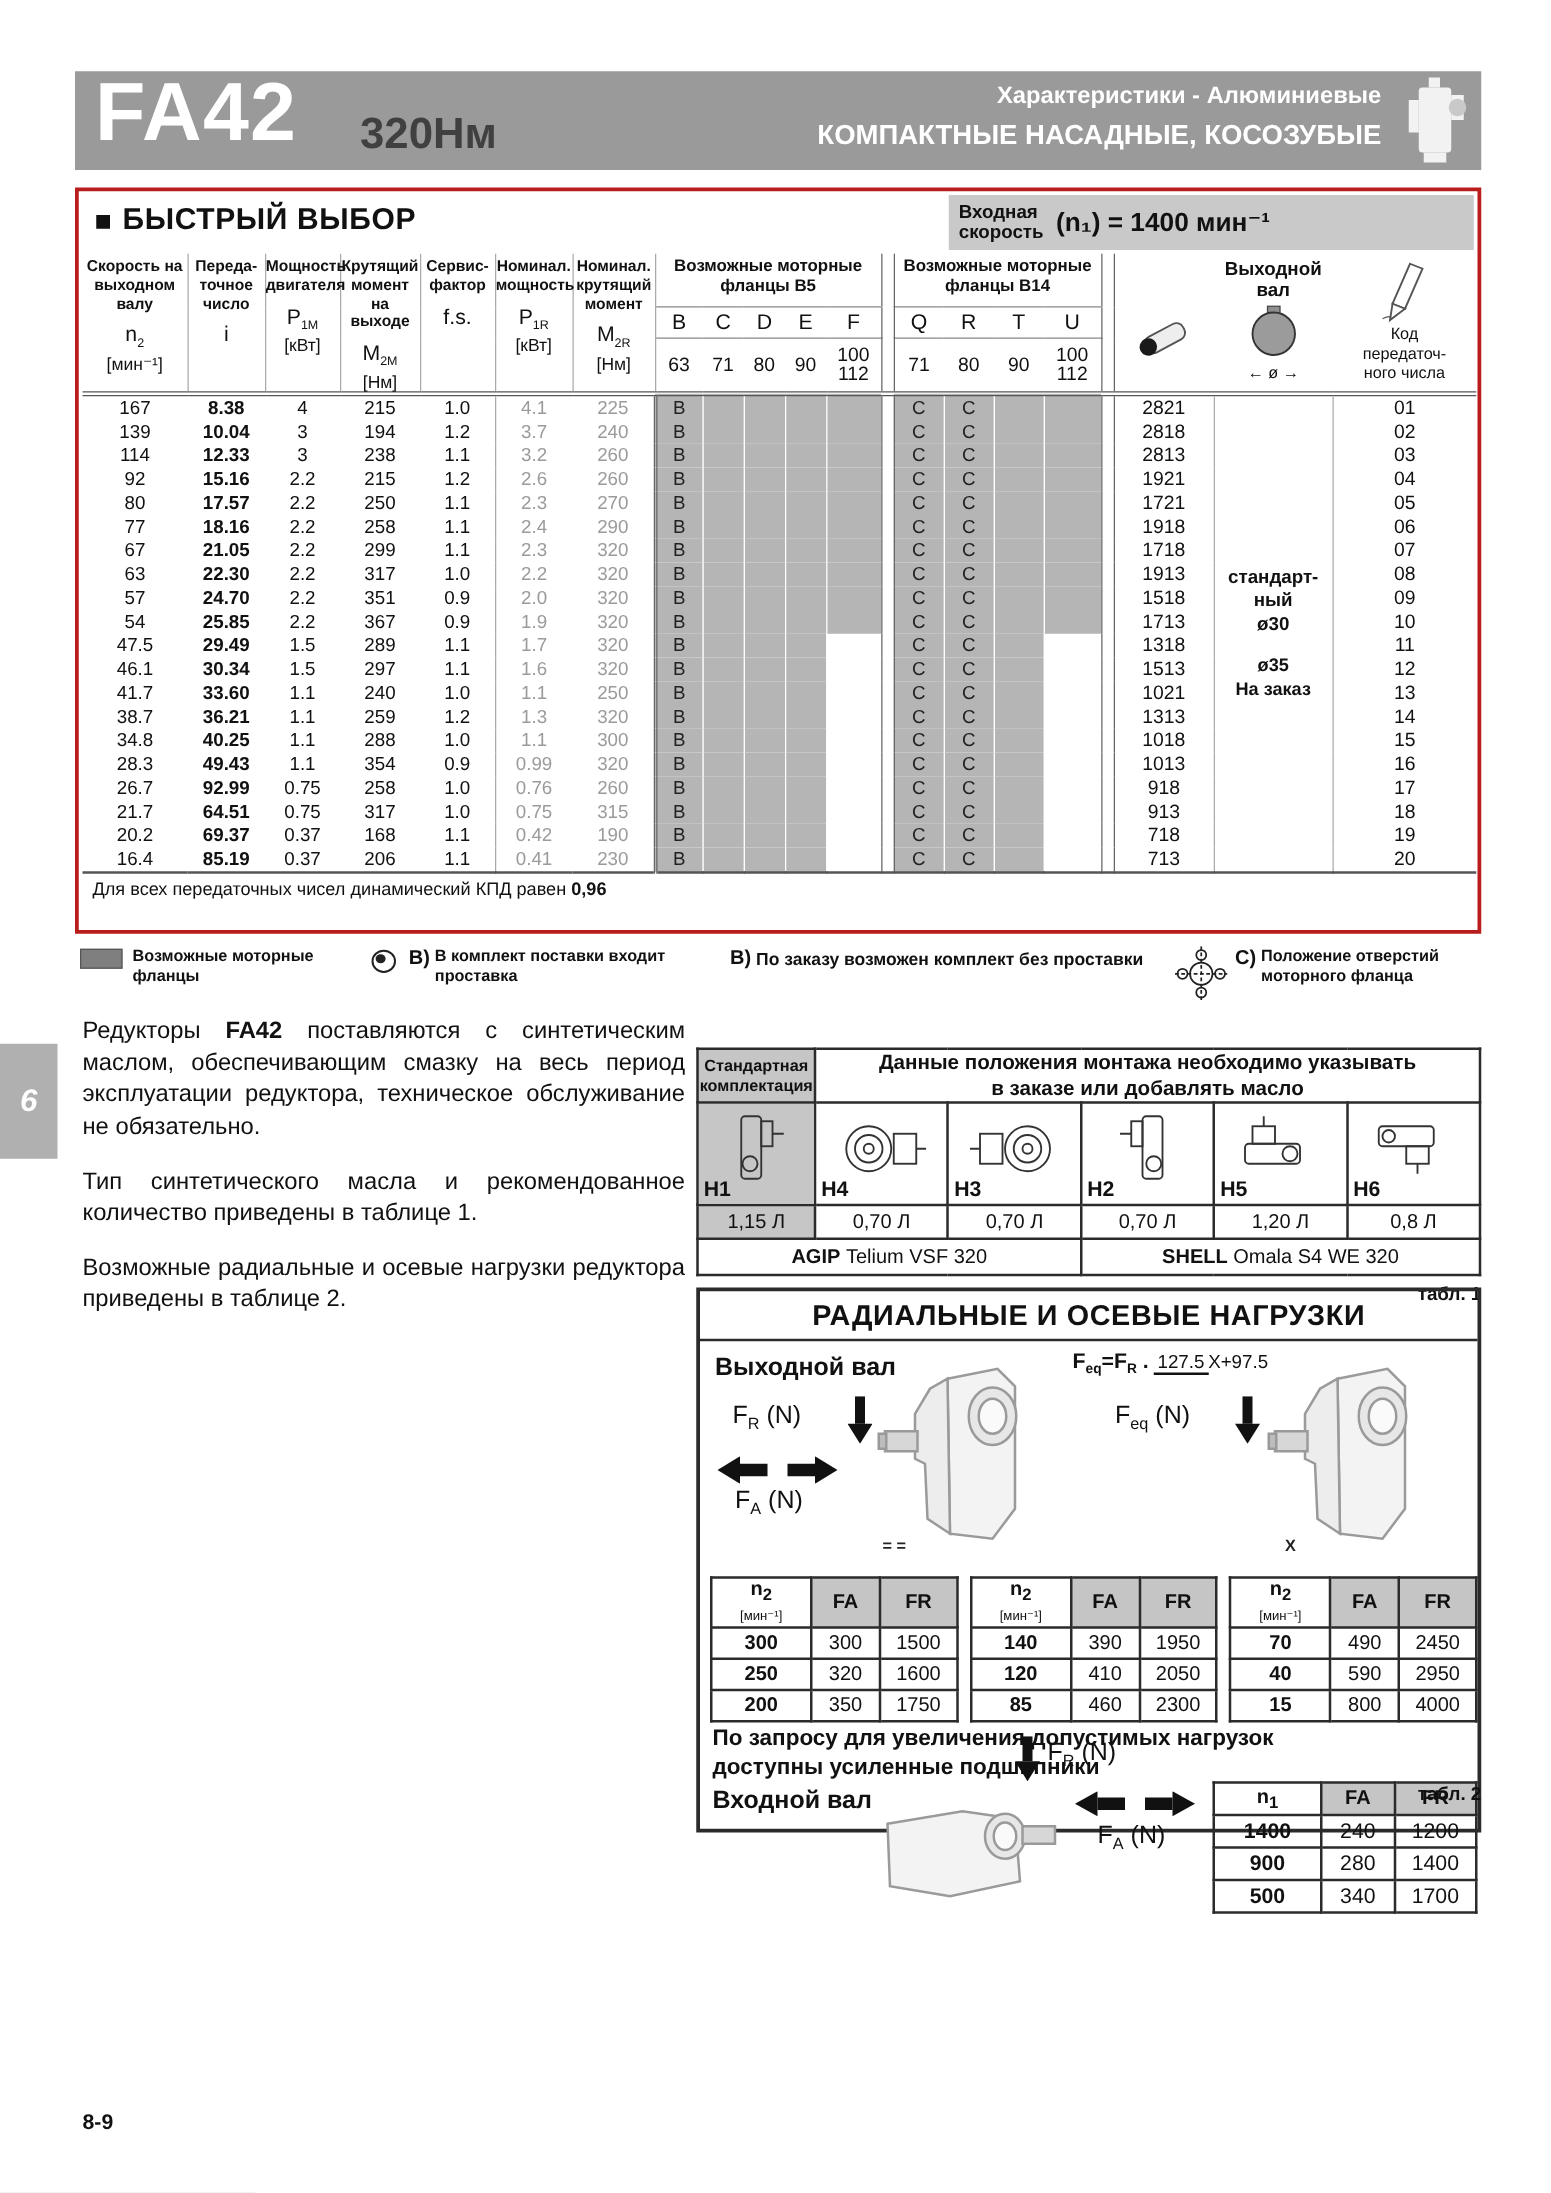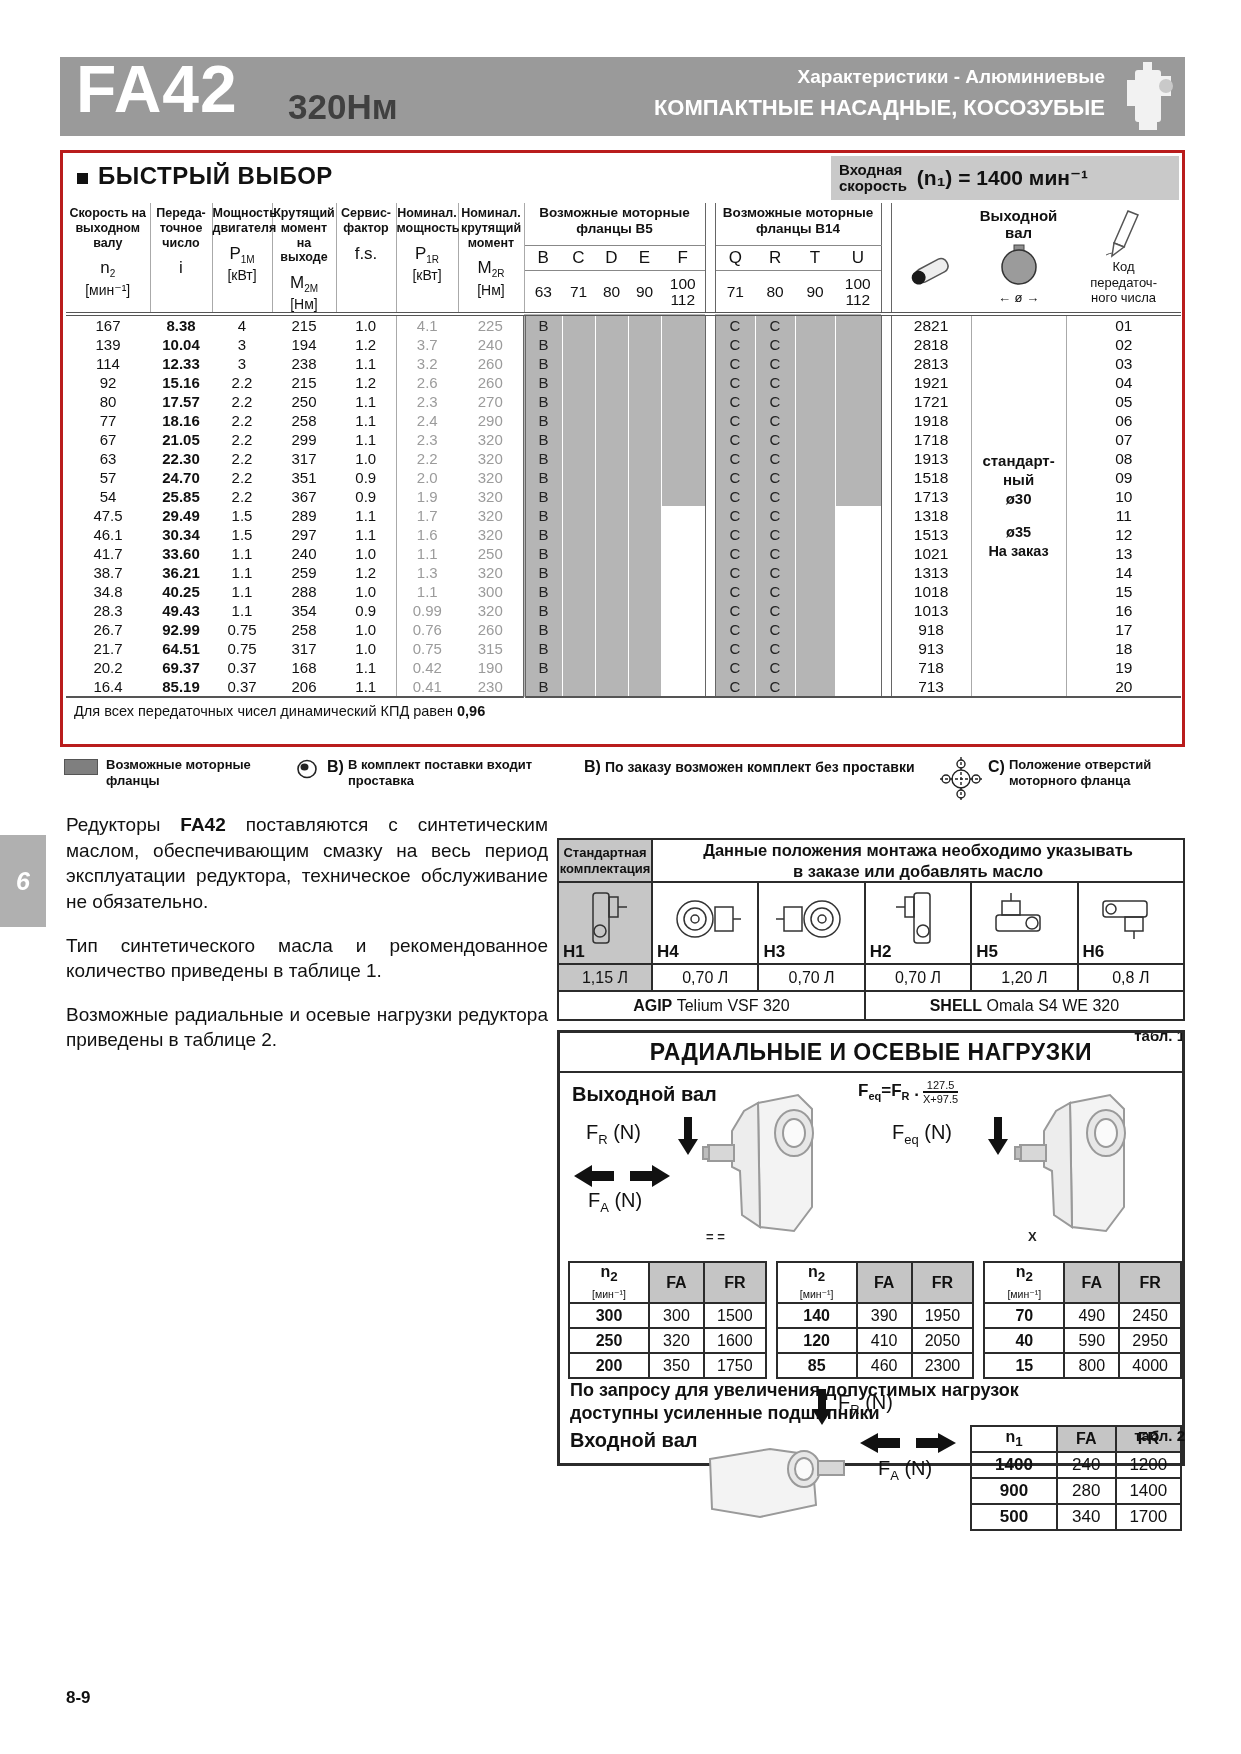--- a/index.html
+++ b/index.html
@@ -10,21 +10,21 @@
   .model{position:absolute;left:16px;top:-6px;font-size:66px;font-weight:bold;color:#fff;letter-spacing:1px;}
   .torque{position:absolute;left:228px;top:30px;font-size:35px;font-weight:bold;color:#404040;}
   .hright{position:absolute;right:80px;top:9px;text-align:right;color:#fff;font-weight:bold;}
   .hright .l1{font-size:19px;}
   .hright .l2{font-size:22px;margin-top:7px;}
   .hicon{position:absolute;right:6px;top:3px;}
   
   .qbox{position:absolute;left:60px;top:150px;width:1125px;height:597px;border:3px solid #b91c1c;box-sizing:border-box;}
   .qtitle{position:absolute;left:14px;top:9px;font-size:24px;font-weight:bold;letter-spacing:.5px;}
   .qtitle::before{content:"";display:inline-block;width:11px;height:11px;background:#111;margin-right:10px;}
-  .speedbox{position:absolute;right:3px;top:3px;width:348px;height:44px;background:#c9c9c9;display:flex;align-items:center;}
+  .speedbox{position:absolute;right:3px;top:3px;width:420px;height:44px;background:#c9c9c9;display:flex;align-items:center;}
   .speedbox .sl{font-size:15px;font-weight:bold;line-height:1.1;margin:0 10px 0 8px;}
   .speedbox .sv{font-size:21px;font-weight:bold;}
   table.qt{position:absolute;left:3px;top:50px;border-collapse:collapse;table-layout:fixed;width:1115px;}
   .qt th,.qt td{padding:0;margin:0;font-weight:normal;}
   .qt thead th{vertical-align:top;}
   .qt .colhead{border-right:1px solid #aaa;height:102px;vertical-align:top;}
   .qt .colhead .chl{font-size:12.5px;font-weight:bold;line-height:1.18;padding-top:3px;}
   .qt .colhead .chs{font-size:17px;margin-top:8px;}
   .qt .colhead .chs sub{font-size:10px;}
   .qt .colhead .chu{font-size:14px;margin-top:2px;}
@@ -76,21 +76,21 @@
   .t1cap{top:1027px;} .t2cap{top:1427px;}
   
   .lbox{position:absolute;left:557px;top:1030px;width:628px;height:436px;border:3px solid #2b2b2b;box-sizing:border-box;}
   .ltitle{height:38px;border-bottom:2px solid #2b2b2b;text-align:center;font-size:23px;font-weight:bold;line-height:38px;letter-spacing:.5px;}
   .lbl{font-size:20px;font-weight:bold;}
   .outlbl{position:absolute;left:12px;top:50px;}
   .inlbl{position:absolute;left:10px;top:396px;}
   .flab{font-weight:normal;font-size:20px;white-space:nowrap;}
   .flab sub{font-size:13px;}
   .formula{position:absolute;left:298px;top:46px;font-size:17px;font-weight:bold;display:flex;align-items:center;}
-  .frac{display:inline-flex;flex-direction:column;text-align:center;font-weight:normal;font-size:11px;margin-left:4px;}
+  .frac{display:inline-flex;flex-direction:row;text-align:center;font-weight:normal;font-size:15px;margin-left:4px;}
   .frac .num{border-bottom:2px solid #111;padding:0 3px;}
   .pos-abs{position:absolute;}
   .outtabs{position:absolute;left:8px;top:228px;display:flex;gap:9px;}
   table.mini{border-collapse:collapse;}
   .mini th,.mini td{border:2px solid #2b2b2b;text-align:center;padding:0 4px;}
   .mini th{background:#c5c5c5;font-size:16px;font-weight:bold;height:38px;}
   .mini th.white{background:#fff;}
   .mini th .mu{font-size:10.5px;font-weight:normal;}
   .mini td{font-size:16px;height:23px;}
   .mini td.b{font-weight:bold;}

